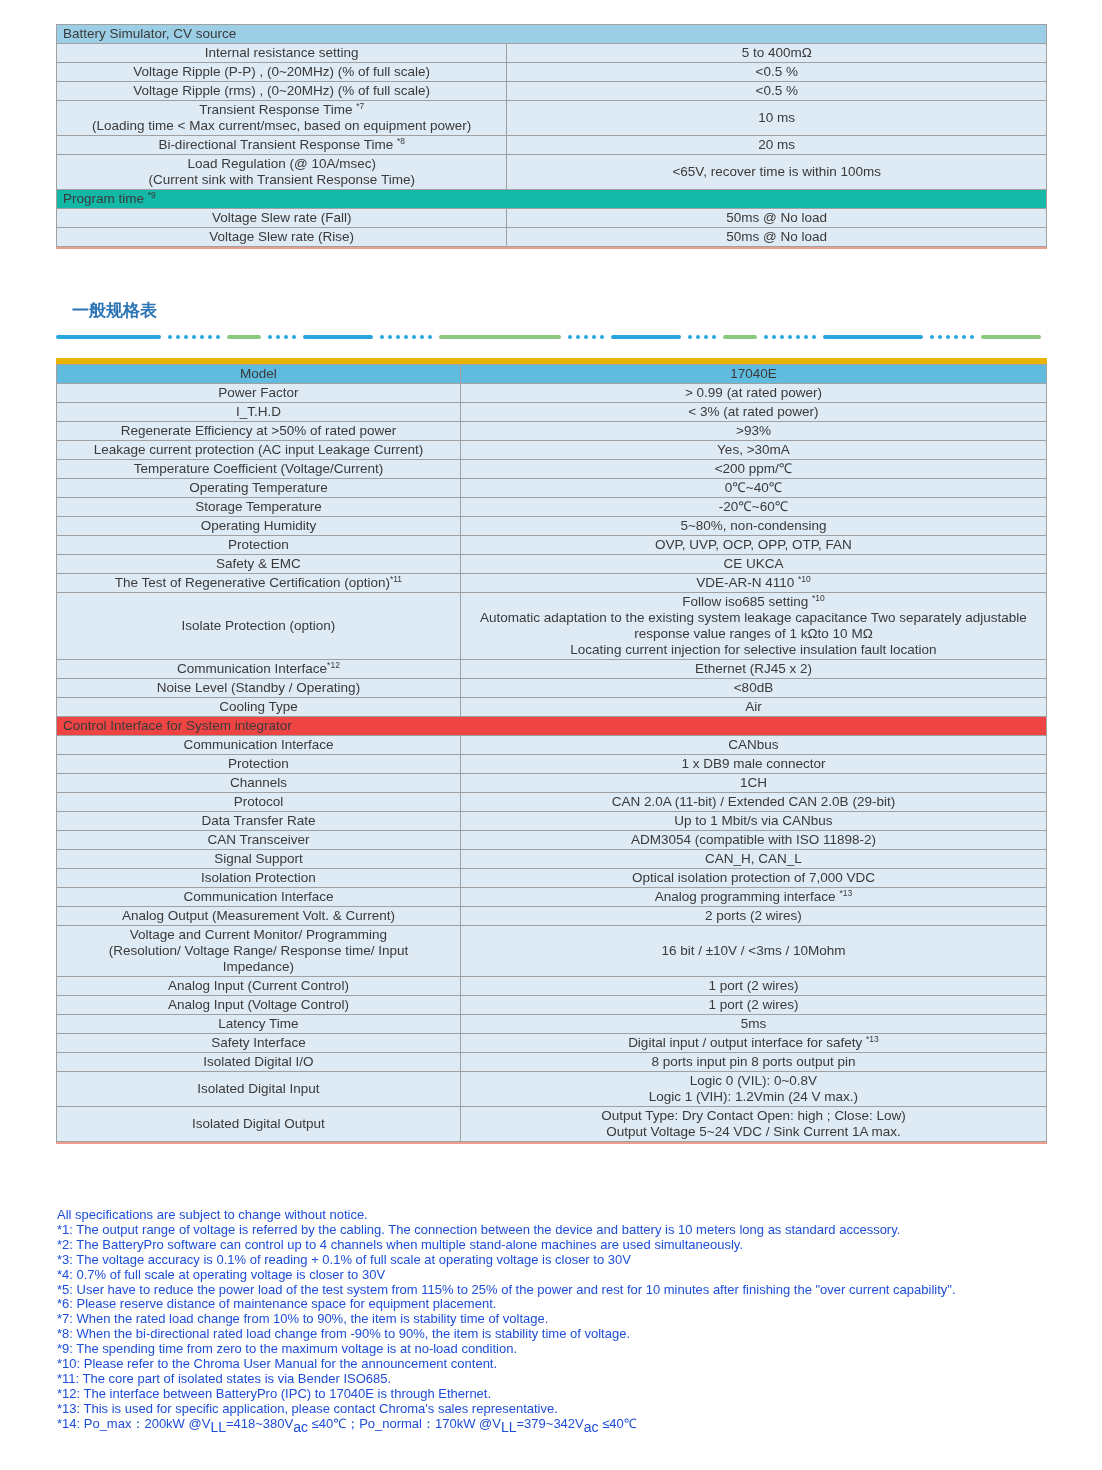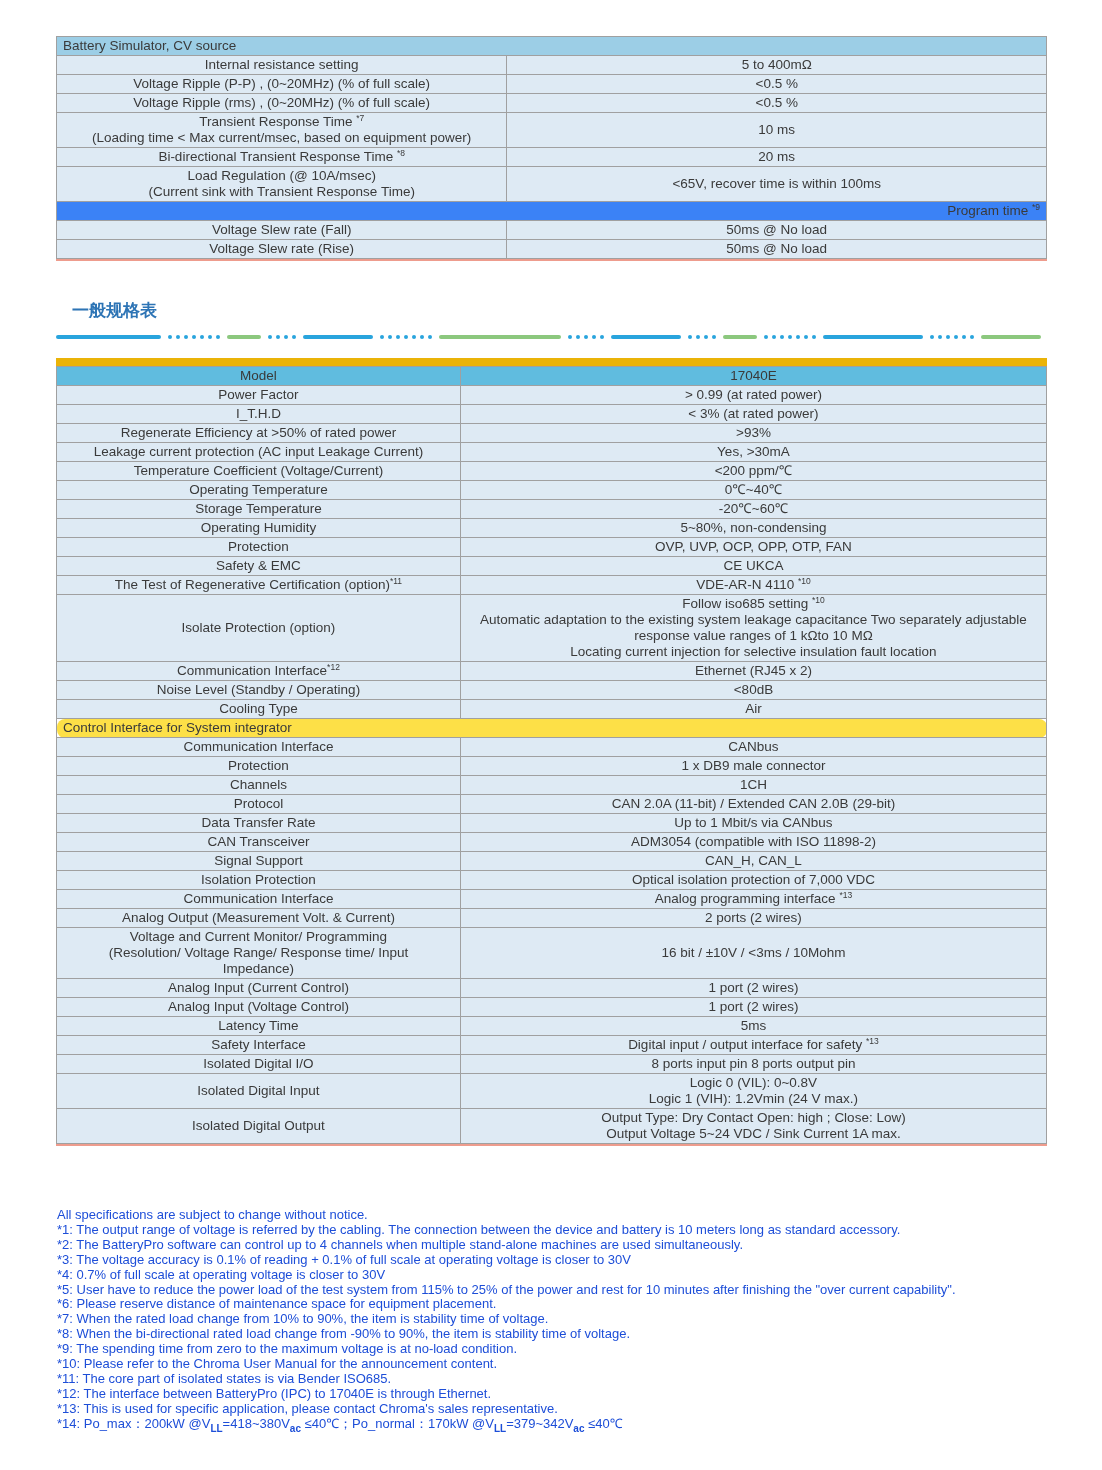--- a/index.html
+++ b/index.html
@@ -2,39 +2,39 @@
 <html><head>
 <meta charset="utf-8">
 <style>
   * { margin:0; padding:0; box-sizing:border-box; }
   html,body { background:#ffffff; }
   .page {
     position:relative; width:1102px; height:1470px; background:#ffffff;
     font-family:"Liberation Sans", sans-serif; color:#3a3a3a; overflow:hidden;
   }
   .tbl-wrap { position:absolute; left:56px; width:991px; }
-  .t1-wrap { top:36px; border-bottom:2px solid #ee9c8d; }
-  .t2-wrap { top:358px; border-top:8px solid #eab308; border-bottom:2px solid #ee9c8d; }
+  .t1-wrap { top:24px; border-bottom:2px solid #ee9c8d; }
+  .t2-wrap { top:358px; border-top:6px solid #eab308; border-bottom:2px solid #ee9c8d; }
   table.spec { border-collapse:collapse; width:100%; table-layout:fixed; font-size:13.5px; color:#3a3a3a; }
   table.spec td {
     border:1px solid #a0a0a0; background:#deeaf4;
     padding:1px 6px; height:19px; line-height:16px; vertical-align:middle;
     white-space:pre-line; overflow:hidden;
   }
   table.spec td.label { text-align:center; }
   table.spec td.value { text-align:center; }
   table.spec td.section { background:#9ccee6; font-size:13.5px; }
-  .t2-wrap table.spec td.section { background:#fde047;border-radius:8px; }
+  .t2-wrap table.spec td.section { background:#ef4444; }
   .t2-wrap table.spec tr.model td { background:#60bcdf; }
   .t2-wrap table.spec tr.model td.value { text-align:center; }
-  table.spec td.fullrow { background:#3b82f6; text-align:right; }
+  table.spec td.fullrow { background:#14b8a6; text-align:left; }
   .t1-tbl col.c-label { width:45.5%; }
   .t2-tbl col.c-label { width:40.8%; }
   sup { font-size:8.5px; line-height:0; vertical-align:super; }
-  sub { font-size:10px; line-height:0; vertical-align:sub;font-weight:bold; }
+  sub { font-size:14px; line-height:0; vertical-align:sub; }
   .section-title {
     position:absolute; left:72px; top:299px;
     font-size:17px; font-weight:bold; color:#2d74b5;
   }
   .divider {
     position:absolute; left:56px; top:334px; width:991px; height:6px;
     display:flex; align-items:center; gap:7px; overflow:hidden;
   }
   .divider .dash { height:4px; border-radius:2px; flex:none; }
   .divider .dot { width:4px; height:4px; border-radius:50%; flex:none; }

